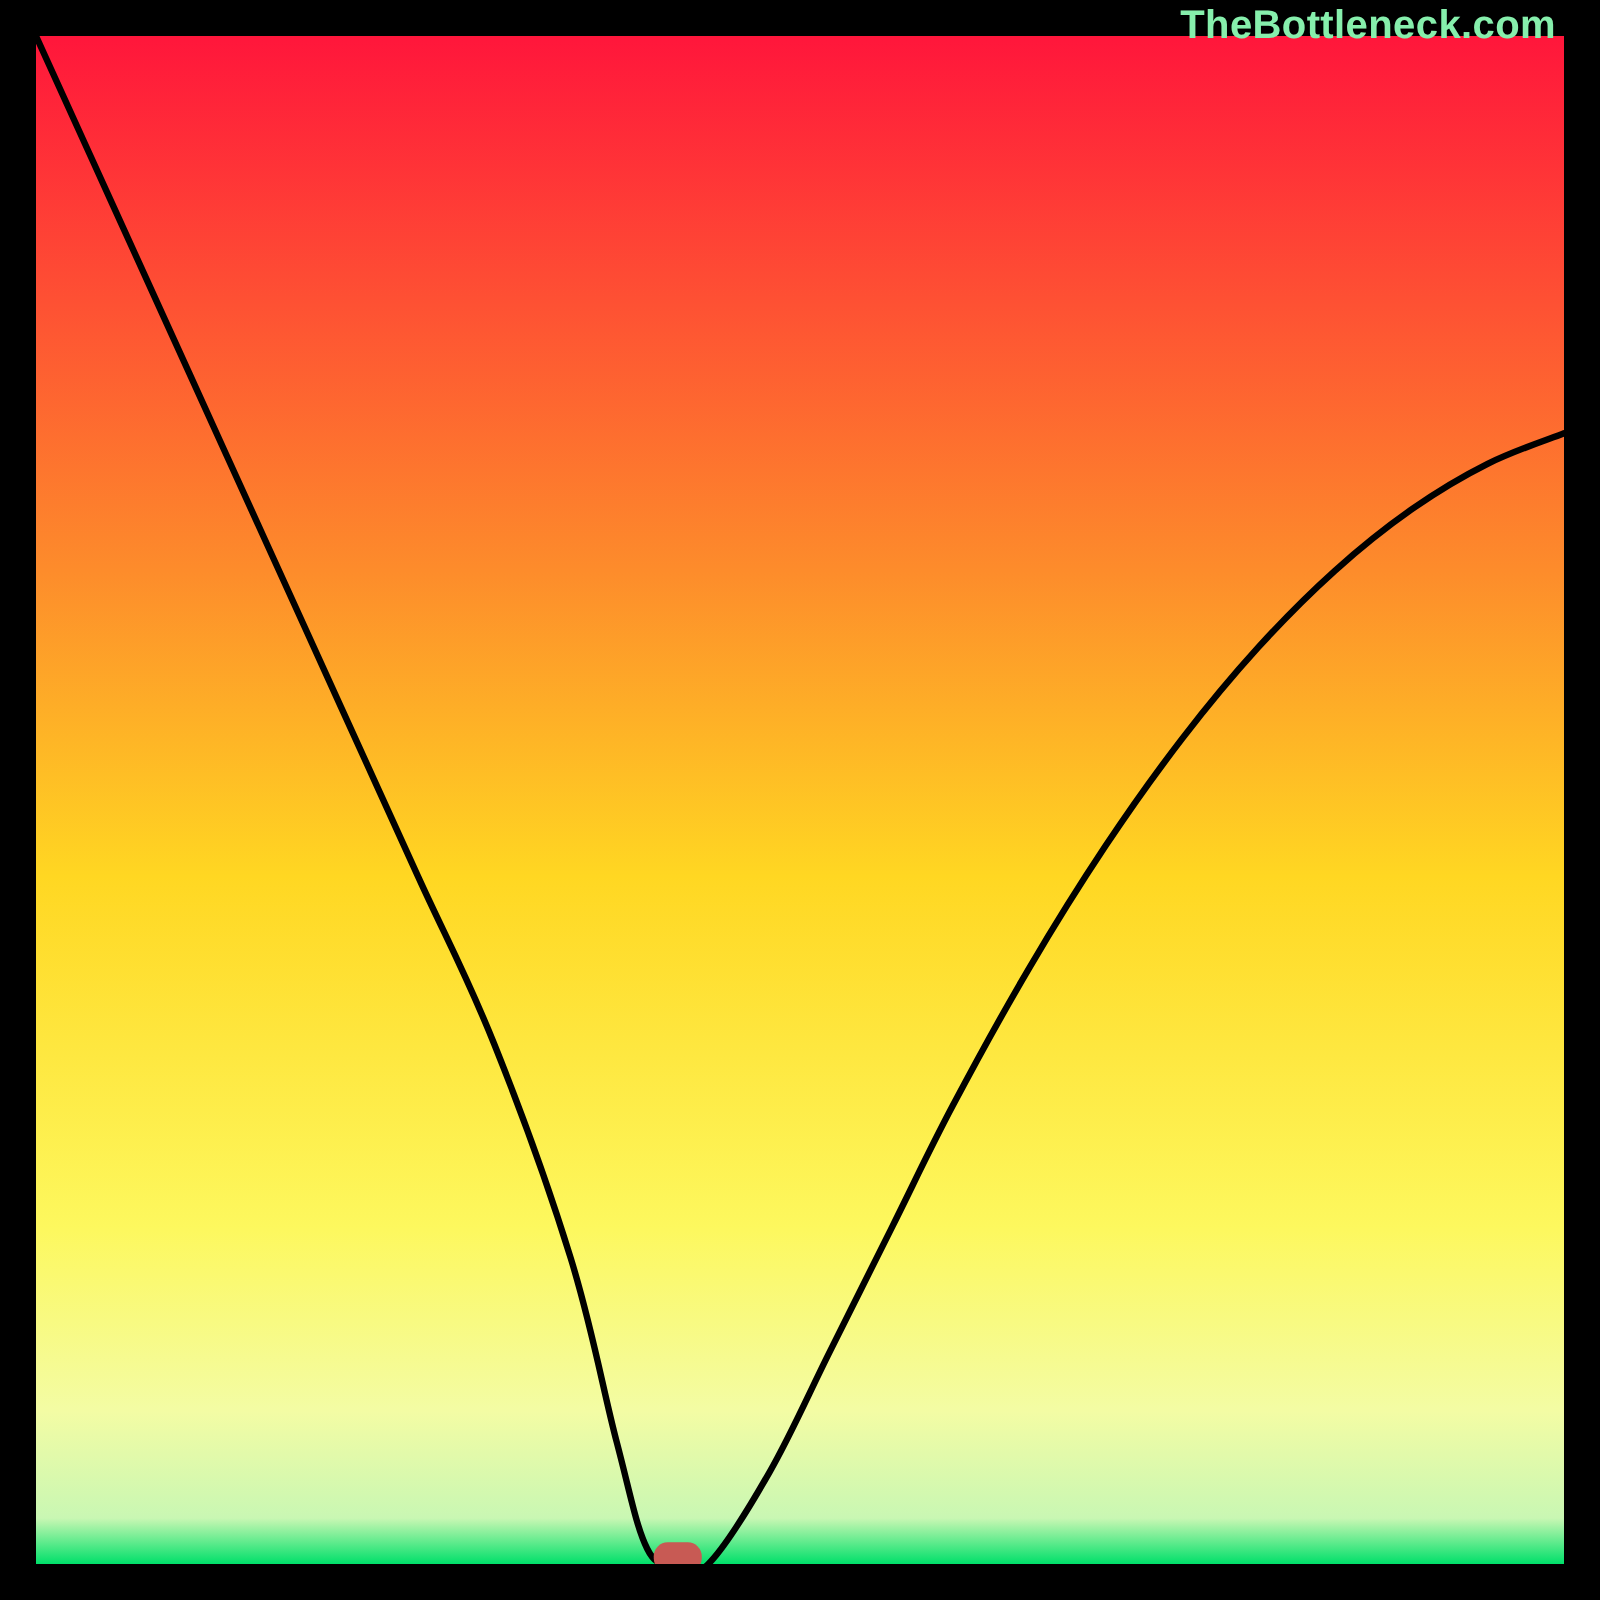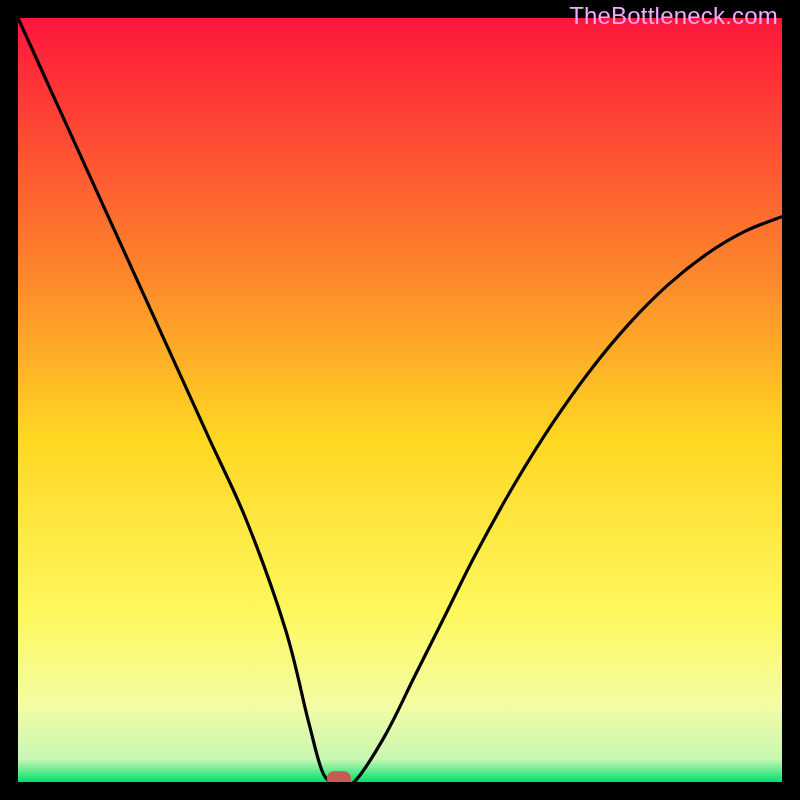--- a/index.html
+++ b/index.html
@@ -16,23 +16,23 @@
     left: 18px;
     top: 18px;
     width: 764px;
     height: 764px;
     box-sizing: border-box;
   }
   .watermark {
     position: absolute;
     top: 2px;
     right: 22px;
-    color: #f0abfc;
-    font-size: 24px;
-    font-weight: 400;
+    color: #86efac;
+    font-size: 20px;
+    font-weight: 700;
     letter-spacing: 0.2px;
     z-index: 10;
   }
   svg {
     display: block;
   }
 </style>
 </head>
 <body>
 

